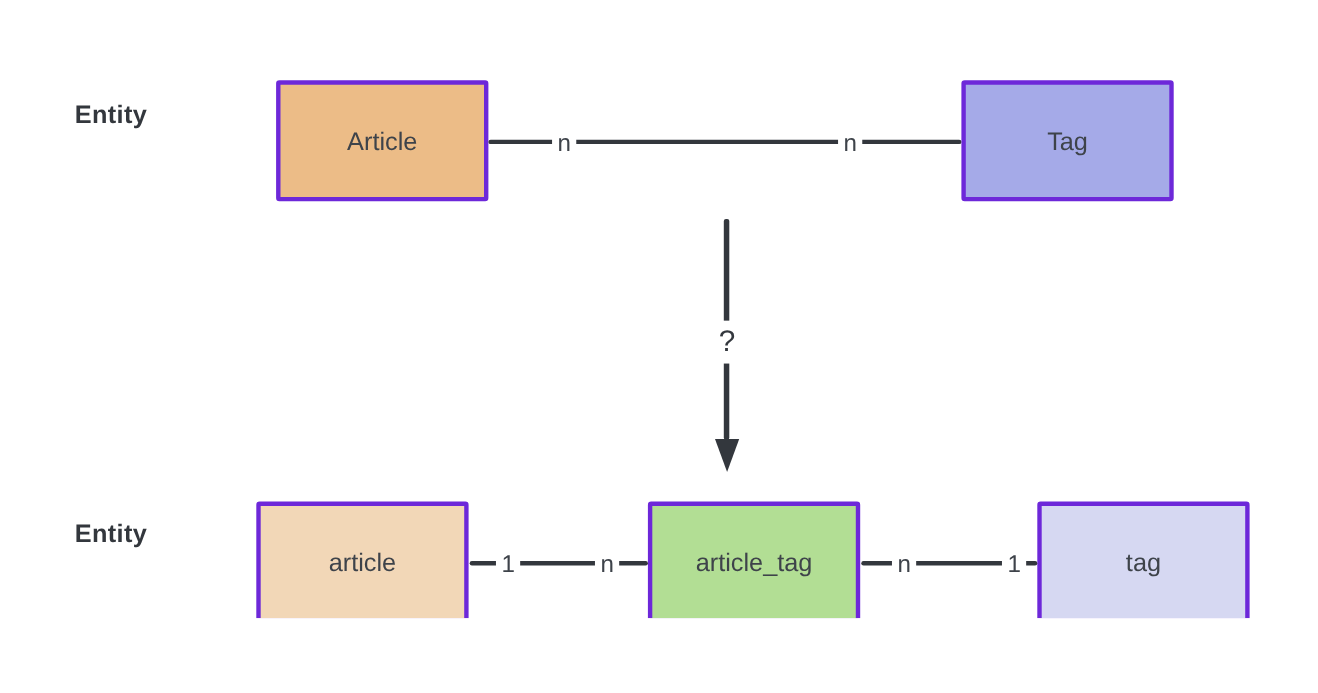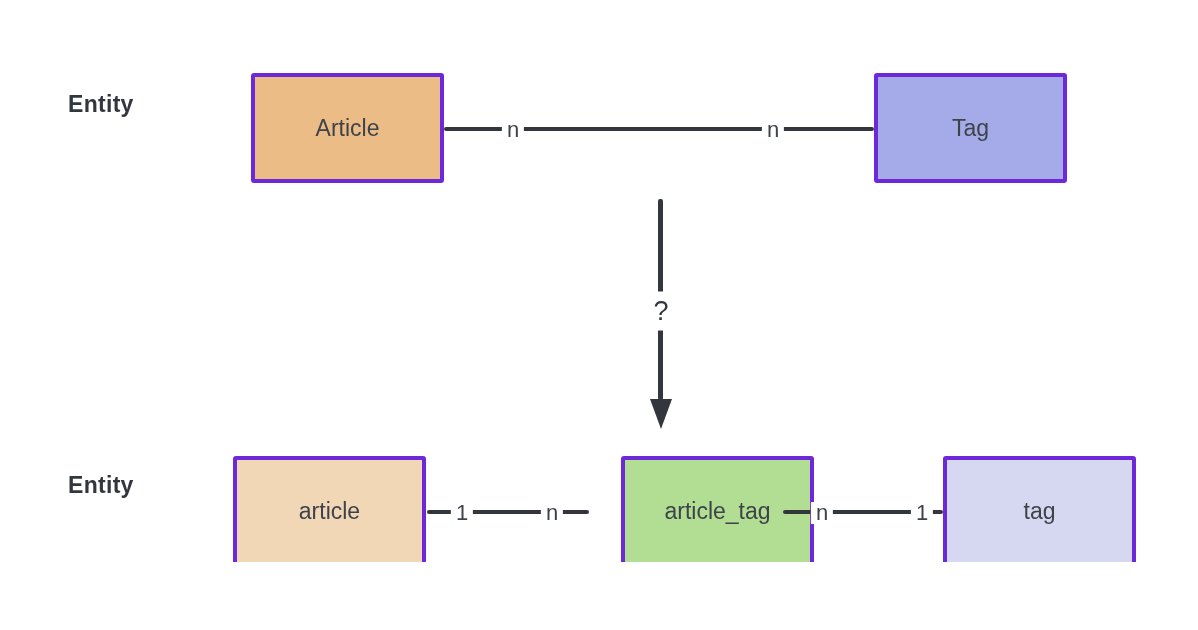--- a/index.html
+++ b/index.html
@@ -119,21 +119,21 @@
   <div class="vline" style="left:658px; top:199px; height:201px;"></div>
 
   <div class="arrowhead" style="left:650px; top:399px;"></div>
 
   <span class="qmark" style="left:661px; top:311px;">?</span>
 
   <div class="box box-article-table" style="background-color: rgb(242, 215, 183);">
     <span>article</span>
   </div>
 
-  <div class="box box-article-tag" style="background-color: rgb(178, 222, 148); margin-left: 32px;">
+  <div class="box box-article-tag" style="background-color: rgb(178, 222, 148);">
     <span>article_tag</span>
   </div>
 
   <div class="box box-tag-table" style="background-color: rgb(214, 216, 242);">
     <span>tag</span>
   </div>
 
   <div class="hline" style="left:427px; top:510px; width:162px;"></div>
 
   <span class="card-label" style="left:462px; top:513px;">1</span>

